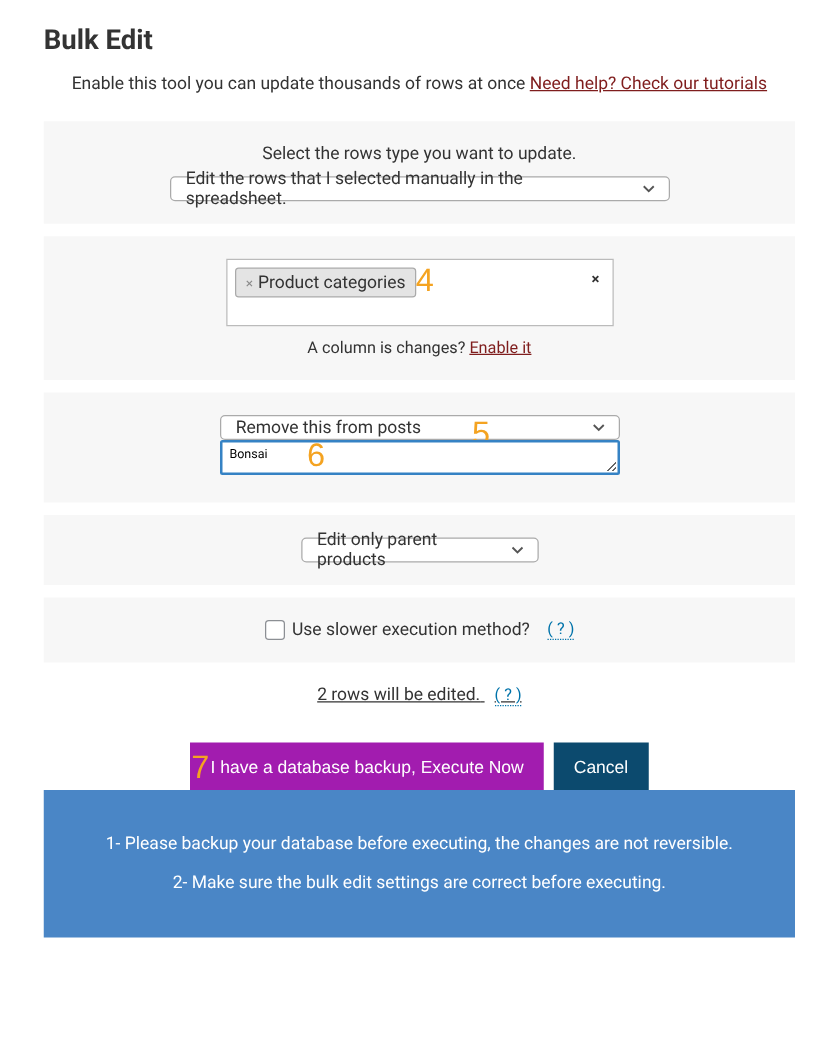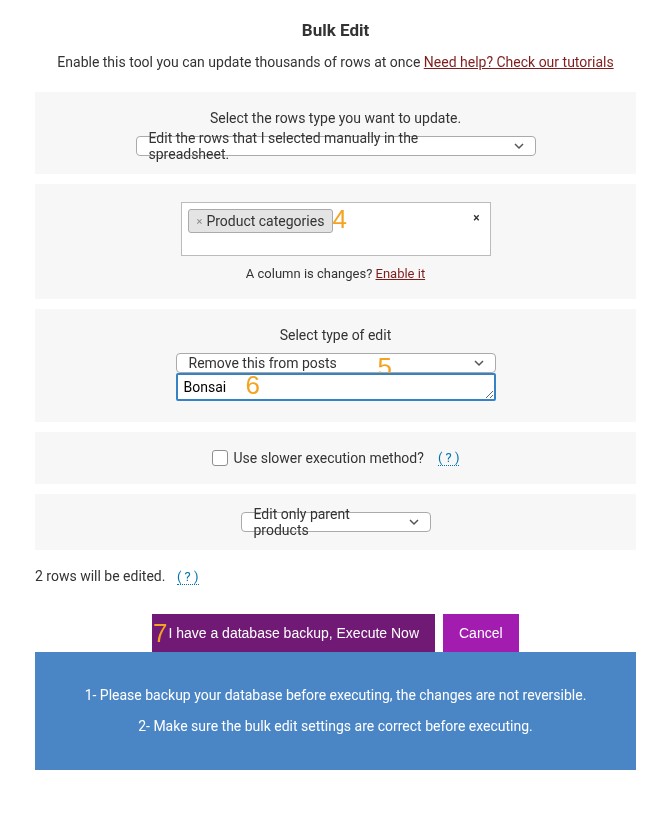--- a/index.html
+++ b/index.html
@@ -7,23 +7,22 @@
       font-family: -apple-system, BlinkMacSystemFont, "Segoe UI", Roboto, Helvetica, Arial, sans-serif;
       font-size: 14px;
       color: #333;
       background: #fff;
       width: 671px;
     }
     .container {
       padding: 20px 35px;
     }
     h1 {
-      font-size: 17px;
+      font-size: 22px;
       font-weight: 700;
-      text-align: center;
       margin-bottom: 14px;
     }
     .subtitle {
       text-align: center;
       font-size: 14px;
       margin-bottom: 22px;
     }
     a { color: #7f1d1d; text-decoration: underline; cursor: pointer; }
     .panel {
       background: #f7f7f7;
@@ -111,21 +110,21 @@
       justify-content: center;
       position: relative;
     }
     textarea.term-input {
       width: 320px;
       height: 28px;
       border: 2px solid #3582c4;
       border-radius: 2px;
       padding: 3px 6px;
       font-family: inherit;
-      font-size: 14px;
+      font-size: 10px;
       resize: both;
       line-height: 1.3;
     }
     .checkbox-row {
       display: flex;
       justify-content: center;
       align-items: center;
       gap: 6px;
     }
     input[type="checkbox"] {
@@ -150,35 +149,36 @@
       gap: 8px;
       position: relative;
     }
     .btn {
       border: none;
       color: #fff;
       padding: 11px 16px;
       font-size: 14px;
       cursor: pointer;
     }
-    .btn-exec { background: #701a75; }
-    .btn-cancel { background: #a21caf; }
+    .btn-exec { background: #a21caf; }
+    .btn-cancel { background: #0c4a6e; }
     .notice {
       background: #4a86c6;
       color: #fff;
       text-align: center;
       padding: 28px 20px;
       margin-top: 0;
       font-size: 14px;
       line-height: 2.2;
     }
     .rows-edited-row {
-      text-align: left;
+      text-align: center;
       padding: 8px 0 12px;
       font-size: 14px;
+      text-decoration: underline;
     }
     .inline-rel { position: relative; display: inline-block; }
     .mid-text { flex: 1; }
   </style>
 </head>
 <body>
 
 <div class="container">
   <h1>Bulk Edit</h1>
   <p class="subtitle">
@@ -211,21 +211,20 @@
         </div>
         <span class="annot" style="left:152px; top:2px;">4</span>
       </div>
     </div>
     <div class="helper-link-row">
       <span>A column is changes? </span><a>Enable it</a>
     </div>
   </div>
 
   <div class="panel">
-    <div class="label-row">Select type of edit</div>
     <div class="select-wrap">
       <div class="inline-rel">
         <div class="select-box med">
           <span class="mid-text">Remove this from posts</span>
           <span class="chev">
             <svg width="12" height="12" viewBox="0 0 12 12">
                 <path d="M2 4 L6 8 L10 4" stroke="#555" stroke-width="1.5" fill="none"></path>
               </svg>
           </span>
         </div>
@@ -234,40 +233,40 @@
     </div>
     <div class="textarea-wrap">
       <div class="inline-rel">
         <textarea class="term-input" style="">Bonsai</textarea>
         <span class="annot" style="left:70px; top:-3px;">6</span>
       </div>
     </div>
   </div>
 
   <div class="panel">
-    <div class="checkbox-row">
-      <input type="checkbox" style="">
-      <span>Use slower execution method?</span>
-      <span class="help-q">( ? )</span>
-    </div>
-  </div>
-
-  <div class="panel">
     <div class="select-wrap">
       <div class="select-box" style="width:190px;">
         <span class="mid-text">Edit only parent products</span>
         <span class="chev">
           <svg width="12" height="12" viewBox="0 0 12 12">
               <path d="M2 4 L6 8 L10 4" stroke="#555" stroke-width="1.5" fill="none"></path>
             </svg>
         </span>
       </div>
     </div>
   </div>
 
+  <div class="panel">
+    <div class="checkbox-row">
+      <input type="checkbox" style="">
+      <span>Use slower execution method?</span>
+      <span class="help-q">( ? )</span>
+    </div>
+  </div>
+
   <div class="rows-edited-row">
     <span>2 rows will be edited.</span>
     <span class="help-q">( ? )</span>
   </div>
 
   <div class="panel" style="padding:18px 0 0 0; background:transparent;">
     <div class="btn-row">
       <span class="annot" style="left:118px; top:4px;">7</span>
       <button class="btn btn-exec">I have a database backup, Execute Now</button>
       <button class="btn btn-cancel">Cancel</button>

